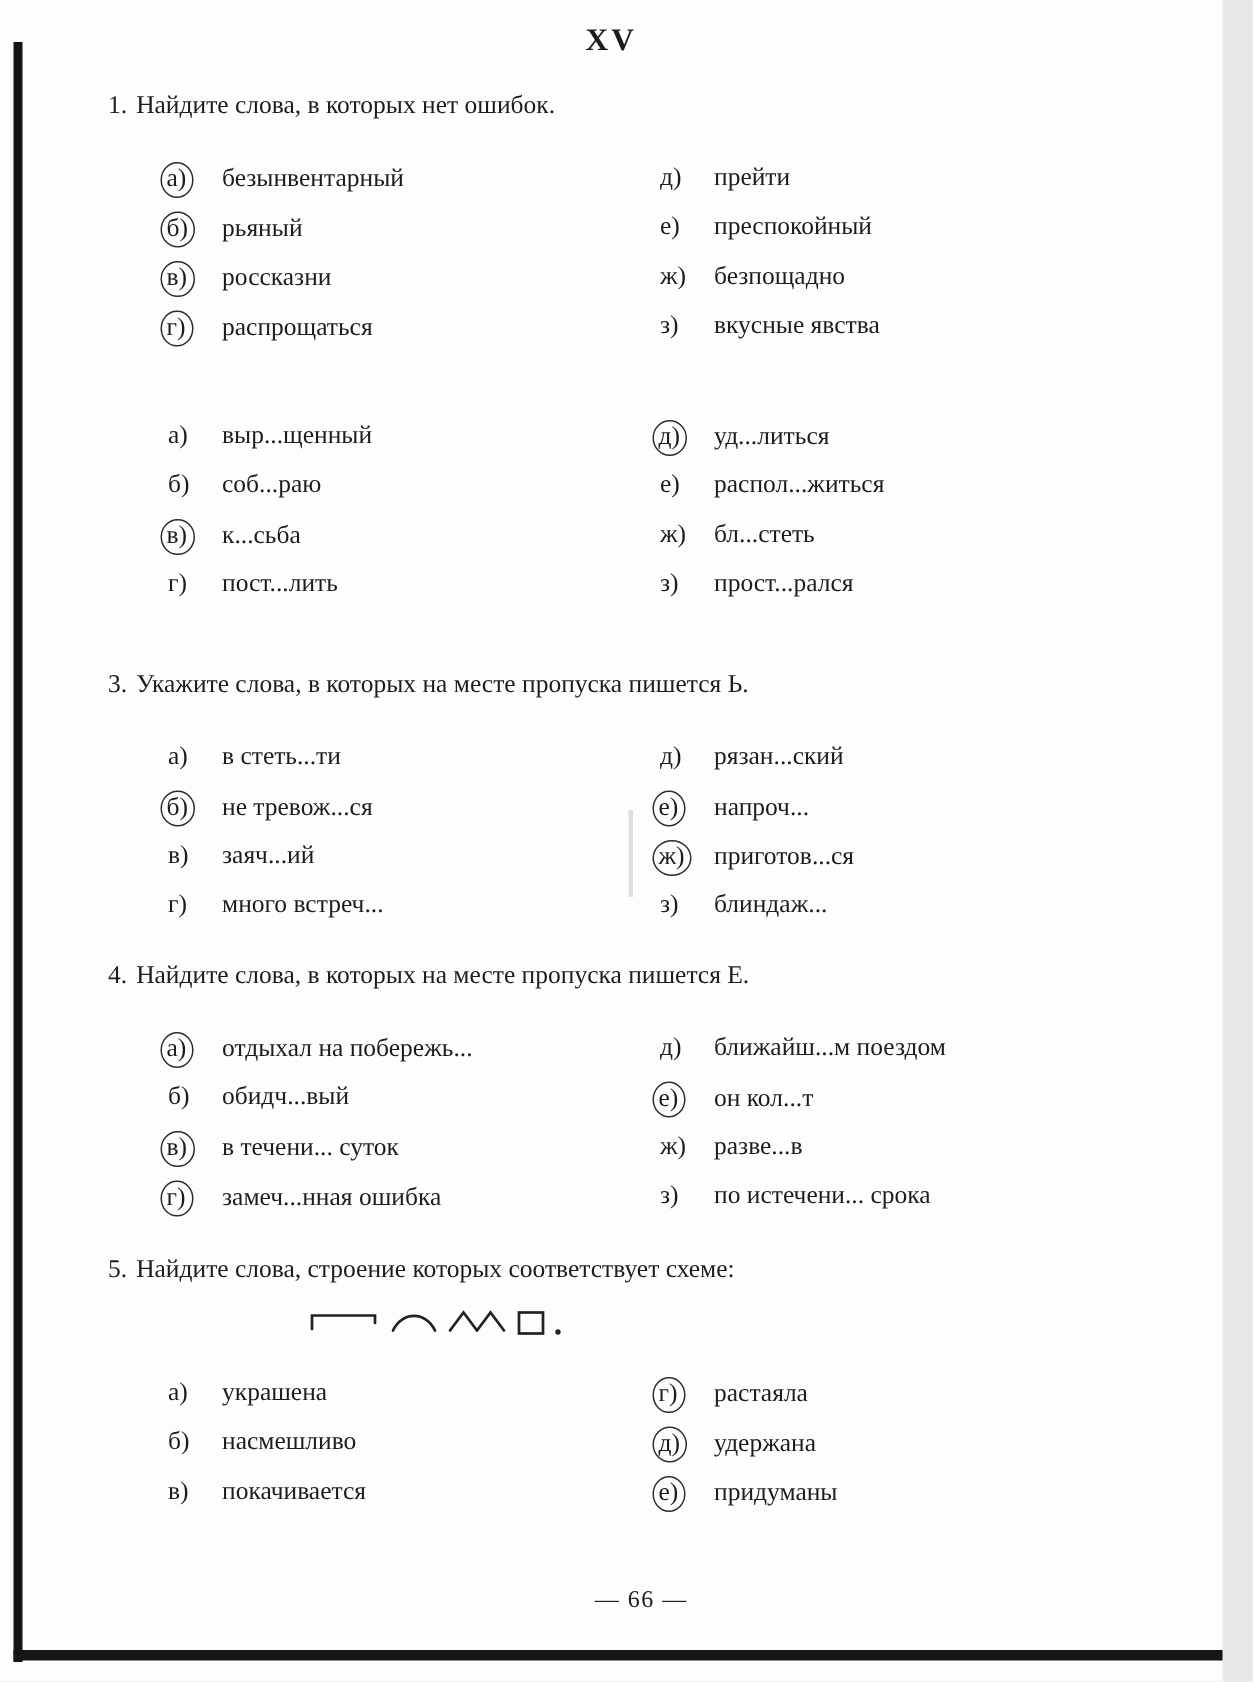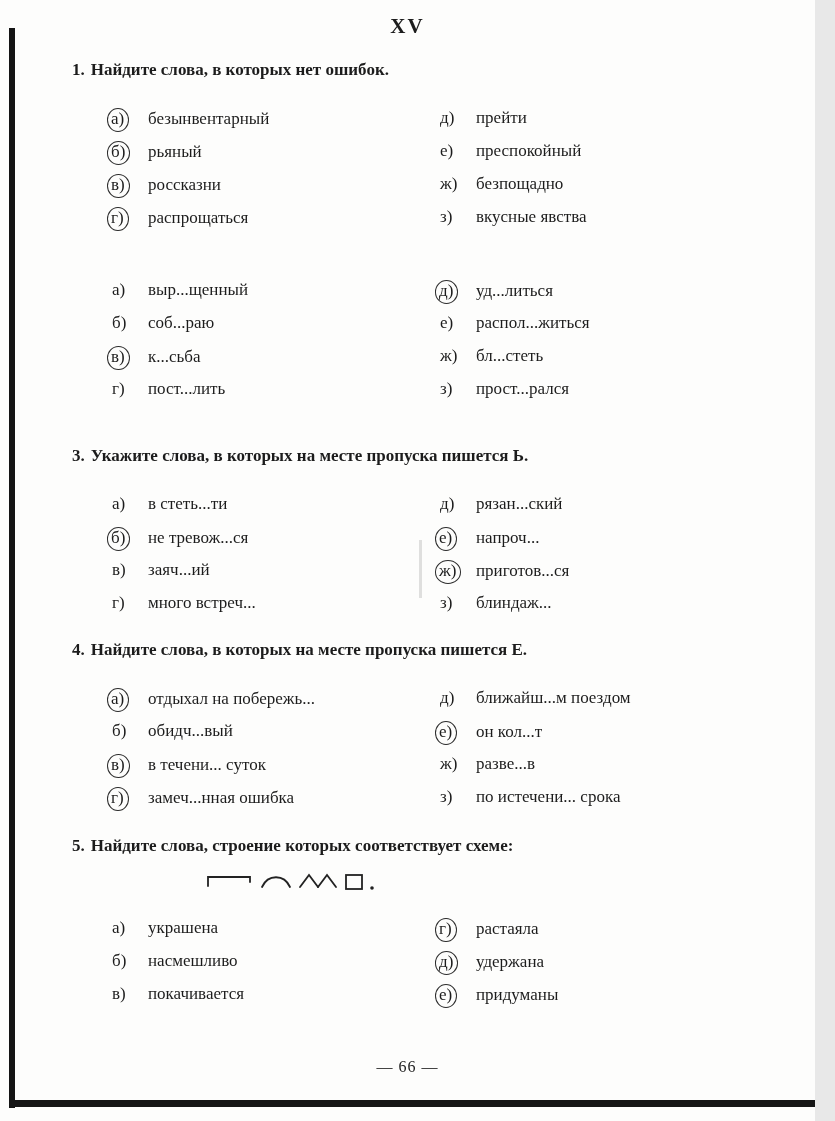--- a/index.html
+++ b/index.html
@@ -24,21 +24,21 @@
     width: 3px; height: 58px; background: rgba(120,120,120,0.22);
   }
   .title {
     position: absolute; top: 14px; left: 0; width: 100%;
     text-align: center; font-weight: bold; font-size: 21px;
     letter-spacing: 2px;
   }
   .question {
     position: absolute; left: 72px; width: 712px;
   }
-  .stem { margin: 0; font-weight: bold; font-size: 17px; }
+  .stem { margin: 0; font-weight: normal; font-size: 17px; }
   .stem .qnum { margin-right: 6px; }
   .options { display: flex; margin-top: 28px; }
   .col { display: flex; flex-direction: column; }
   .col-left { width: 368px; padding-left: 40px; box-sizing: border-box; }
   .col-right { flex: 1; }
   .opt {
     display: flex; align-items: baseline;
     height: 33px; font-size: 17px;
   }
   .labwrap { display: inline-block; flex: 0 0 36px; }
@@ -48,21 +48,21 @@
     border-radius: 50%;
     padding: 0px 4px 2px 3px;
     margin-left: -5px;
   }
   .scheme {
     margin: 12px 0 0 132px; height: 34px;
     display: flex; align-items: center;
   }
   .pagenum {
     position: absolute; top: 1058px; left: 0; width: 100%;
-    text-align: center; font-size: 16px; letter-spacing: 1px;
+    text-align: center; font-size: 16px; letter-spacing: 1px; padding-left: 20px;
   }
 </style>
 </head>
 <body>
 
 <div class="page">
 
   <div class="edge-left"></div>
   <div class="edge-bottom"></div>
   <div class="smudge"></div>

